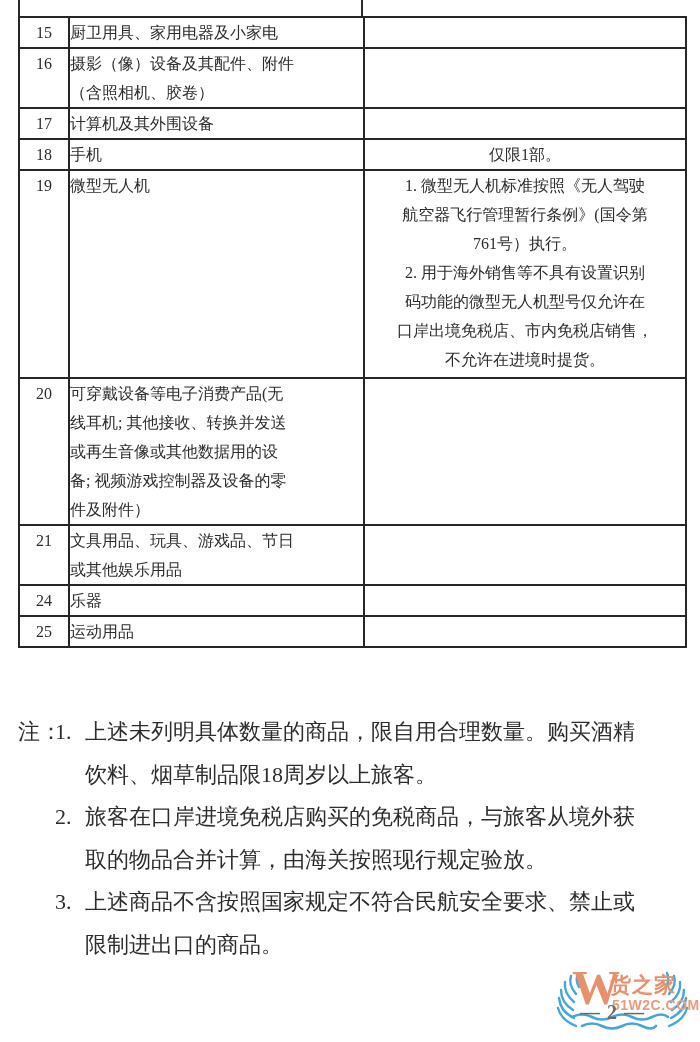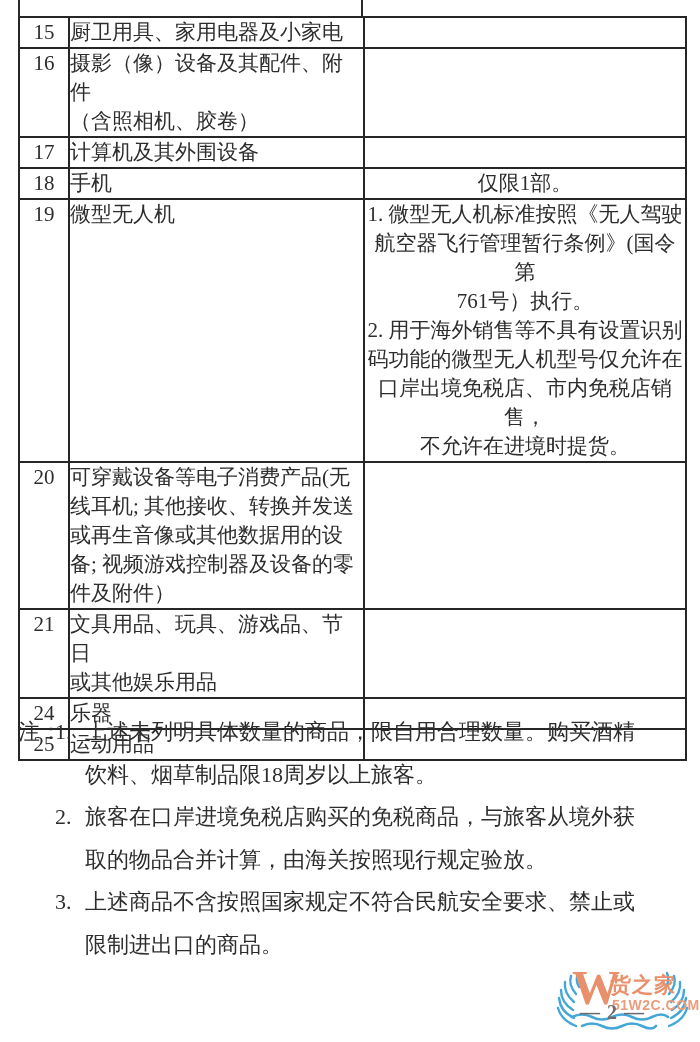--- a/index.html
+++ b/index.html
@@ -13,21 +13,21 @@
   .stub-left{left:18px;}
   .stub-mid{left:361px;}
 
   
   table.goods{
     position:absolute;left:18px;top:16px;width:667px;
     border-collapse:collapse;table-layout:fixed;
   }
   table.goods td{
     border:2px solid #262626;vertical-align:top;padding:0;
-    font-size:21px;line-height:29px;
+    font-size:16px;line-height:29px;
   }
   col.c1{width:50px;}
   col.c2{width:295px;}
   col.c3{width:322px;}
   td.c-num{text-align:center;}
   td.c-item{padding:0 6px 0 9px;white-space:pre-line;border-radius:8px;}
   td.c-note{padding:0 4px 0 8px;white-space:pre-line;text-align:center;}
   tr.r1{height:28px;}  tr.r2{height:58px;}  tr.r3{height:28px;}
   tr.r4{height:28px;}  tr.r5{height:208px;} tr.r6{height:147px;}
   tr.r7{height:56px;}  tr.r8,tr.r9,tr.r10,tr.r11{height:27px;}

